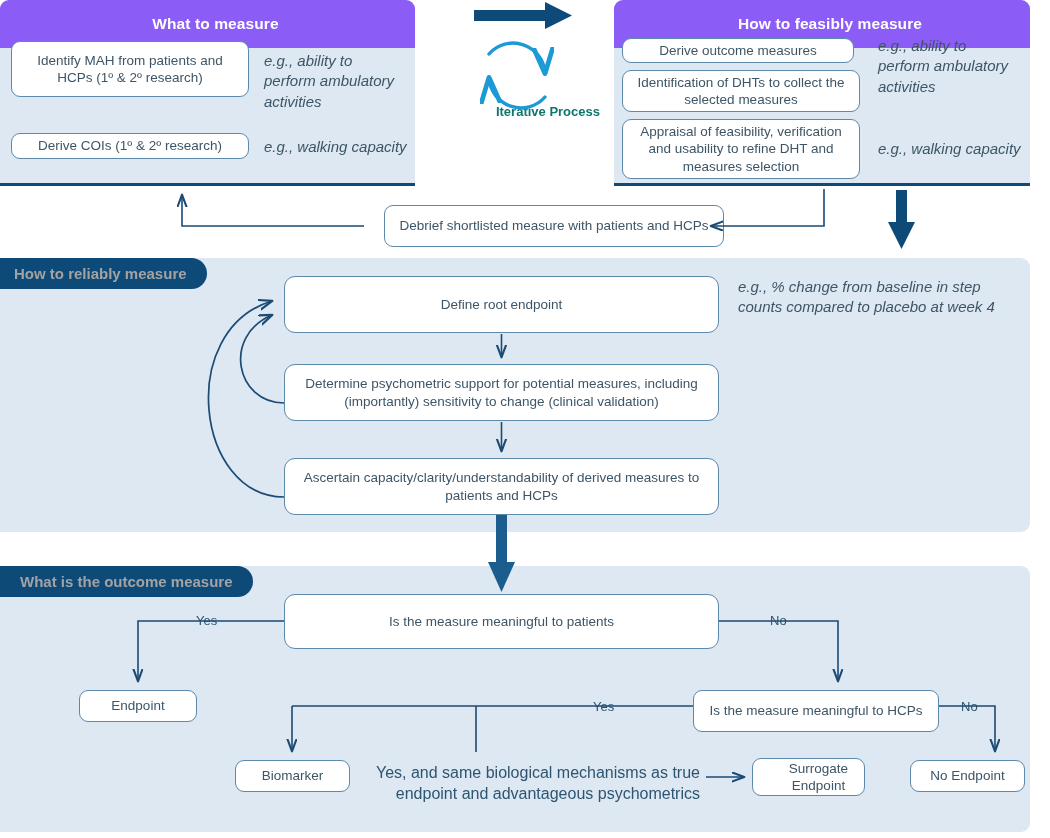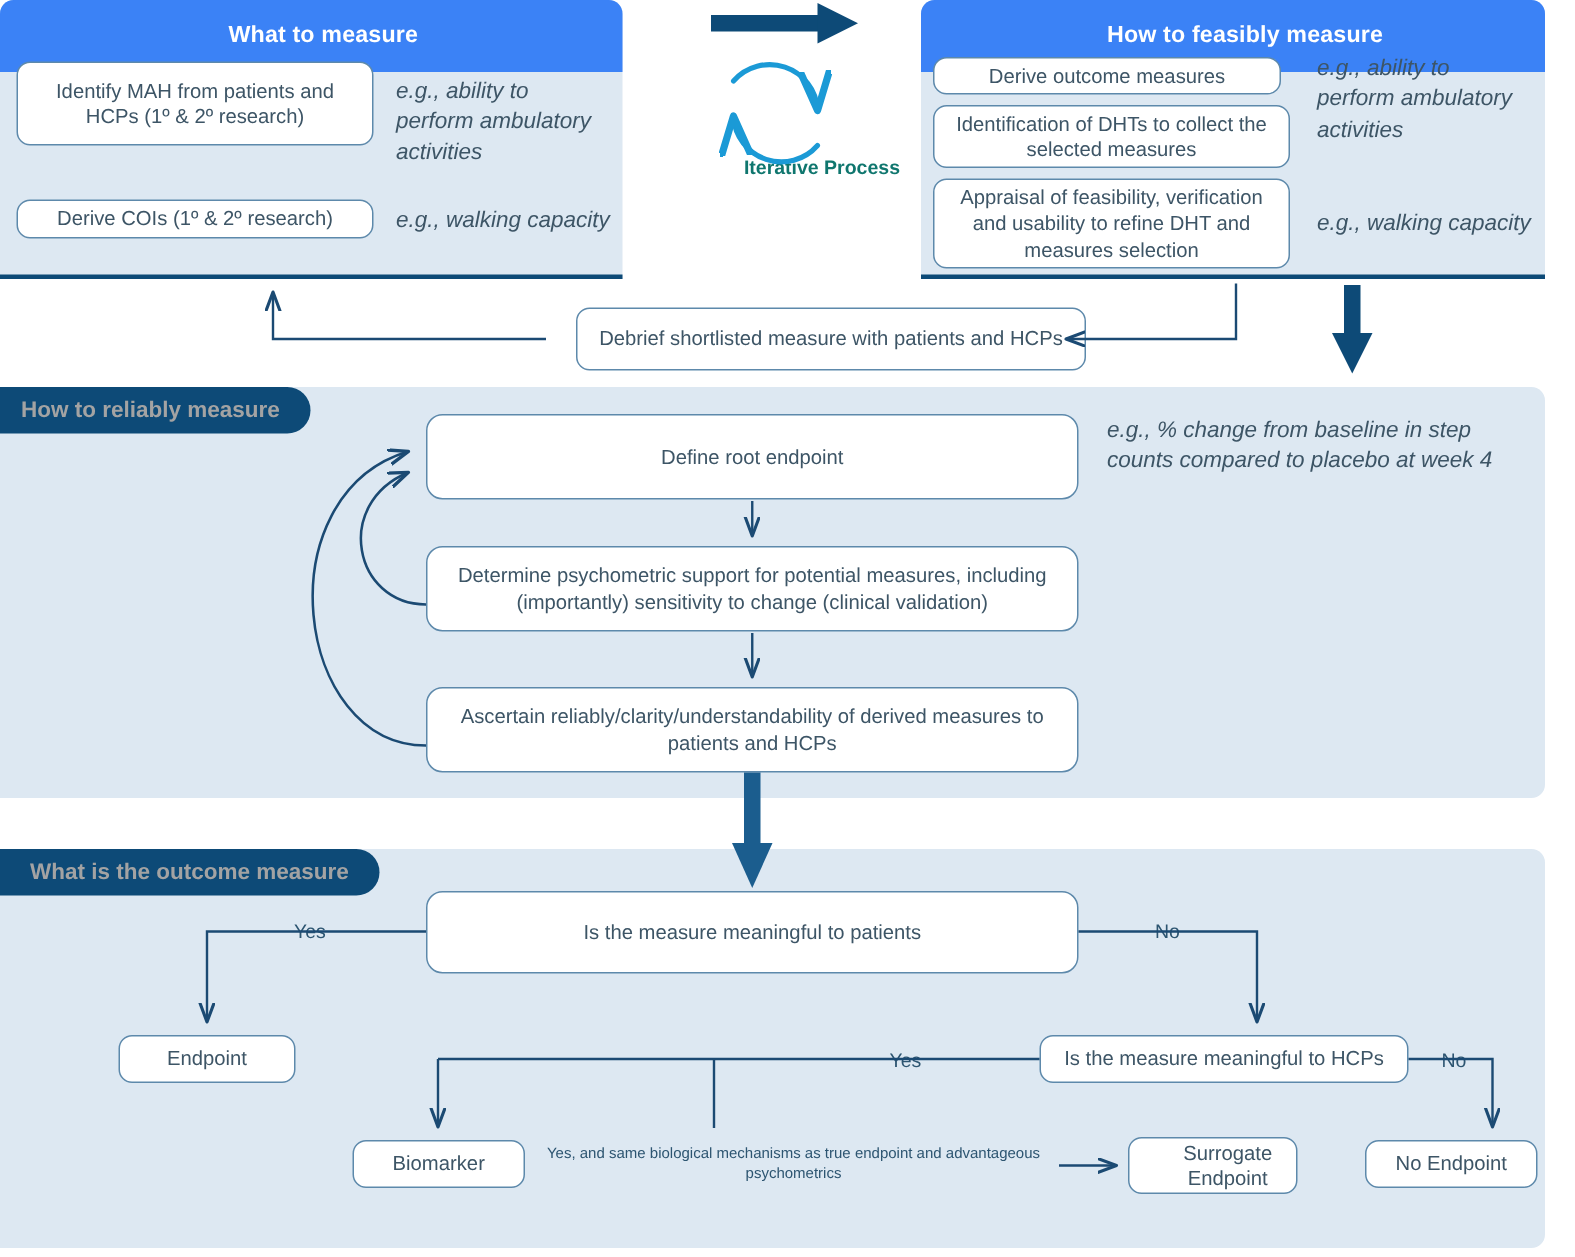--- a/index.html
+++ b/index.html
@@ -10,21 +10,21 @@
     color:#1b4a6b;
   }
   .canvas{position:absolute;inset:0;}
 
   
   .panel{position:absolute;background:#dde8f2;box-sizing:border-box;}
   .panel-bottom-rule{position:absolute;height:3px;background:#0d4a77;left:0;right:0;bottom:0;}
 
   .hdr-top{
     position:absolute;left:0;right:0;top:0;height:48px;
-    background:#3b82f6;color:#ffffff;border-radius:9px 9px 0 0;
+    background:#8b5cf6;color:#ffffff;border-radius:9px 9px 0 0;
     display:flex;align-items:center;justify-content:center;
     font-size:15.5px;font-weight:bold;letter-spacing:.1px;padding-left:16px;
   }
   .hdr-tab{
     position:absolute;left:0;top:0;height:31px;
     background:#0d4a77;color:#a3a3a3;border-radius:0 16px 16px 0;
     display:flex;align-items:center;
     padding:0 20px 0 14px;
     font-size:15px;font-weight:bold;white-space:nowrap;
   }
@@ -41,22 +41,22 @@
   
   .eg{
     position:absolute;font-style:italic;font-size:15px;line-height:1.35;
     color:#3d5566;
   }
   .lbl{
     position:absolute;font-size:13px;color:#2d5571;background:#dde8f2;
     padding:0 4px;line-height:1;
   }
   .freetext{
-    position:absolute;font-size:10px;line-height:1.3;color:#2d5571;
-    text-align:center;
+    position:absolute;font-size:16px;line-height:1.3;color:#2d5571;
+    text-align:right;
   }
 
   .iter-label{
     position:absolute;font-size:13px;font-weight:bold;color:#0f766e;
     text-align:right;white-space:nowrap;
   }
 
   svg.lines{position:absolute;inset:0;width:1050px;height:838px;pointer-events:none;}
 </style>
 </head>
@@ -97,31 +97,31 @@
   <div class="box" style="left:364px;top:205px;width:340px;height:42px;margin-left:20px;">Debrief shortlisted measure with patients and HCPs</div>
 
   <div class="panel" style="left:0;top:258px;width:1030px;height:274px;border-radius:0 9px 9px 0;">
     <div class="hdr-tab" style="top:0;">How to reliably measure</div>
   </div>
 
   <div class="box tall" style="left:284px;top:276px;width:435px;height:57px;">Define root endpoint</div>
 
   <div class="box tall" style="left:284px;top:364px;width:435px;height:57px;">Determine psychometric support for potential measures, including (importantly) sensitivity to change (clinical validation)</div>
 
-  <div class="box tall" style="left:284px;top:458px;width:435px;height:57px;">Ascertain reliably/clarity/understandability of derived measures to patients and HCPs</div>
+  <div class="box tall" style="left:284px;top:458px;width:435px;height:57px;">Ascertain capacity/clarity/understandability of derived measures to patients and HCPs</div>
 
   <div class="eg" style="left:738px;top:277px;width:290px;">e.g., % change from baseline in step counts compared to placebo at week 4</div>
 
   <div class="panel" style="left:0;top:566px;width:1030px;height:266px;border-radius:0 9px 9px 0;">
     <div class="hdr-tab" style="top:0;padding-left:20px;">What is the outcome measure</div>
   </div>
 
   <div class="box tall" style="left:284px;top:594px;width:435px;height:55px;">Is the measure meaningful to patients</div>
 
-  <div class="box" style="left:693px;top:690px;width:246px;height:32px;">Is the measure meaningful to HCPs</div>
+  <div class="box" style="left:693px;top:690px;width:246px;height:42px;">Is the measure meaningful to HCPs</div>
 
   <div class="box" style="left:79px;top:690px;width:118px;height:32px;">Endpoint</div>
 
   <div class="box" style="left:235px;top:760px;width:115px;height:32px;">Biomarker</div>
 
   <div class="box" style="left:752px;top:758px;width:113px;height:38px;padding-left:28px;">Surrogate Endpoint</div>
 
   <div class="box" style="left:910px;top:760px;width:115px;height:32px;">No Endpoint</div>
 
   <div class="freetext" style="left:358px;top:763px;width:342px;">Yes, and same biological mechanisms as true endpoint and advantageous psychometrics</div>

